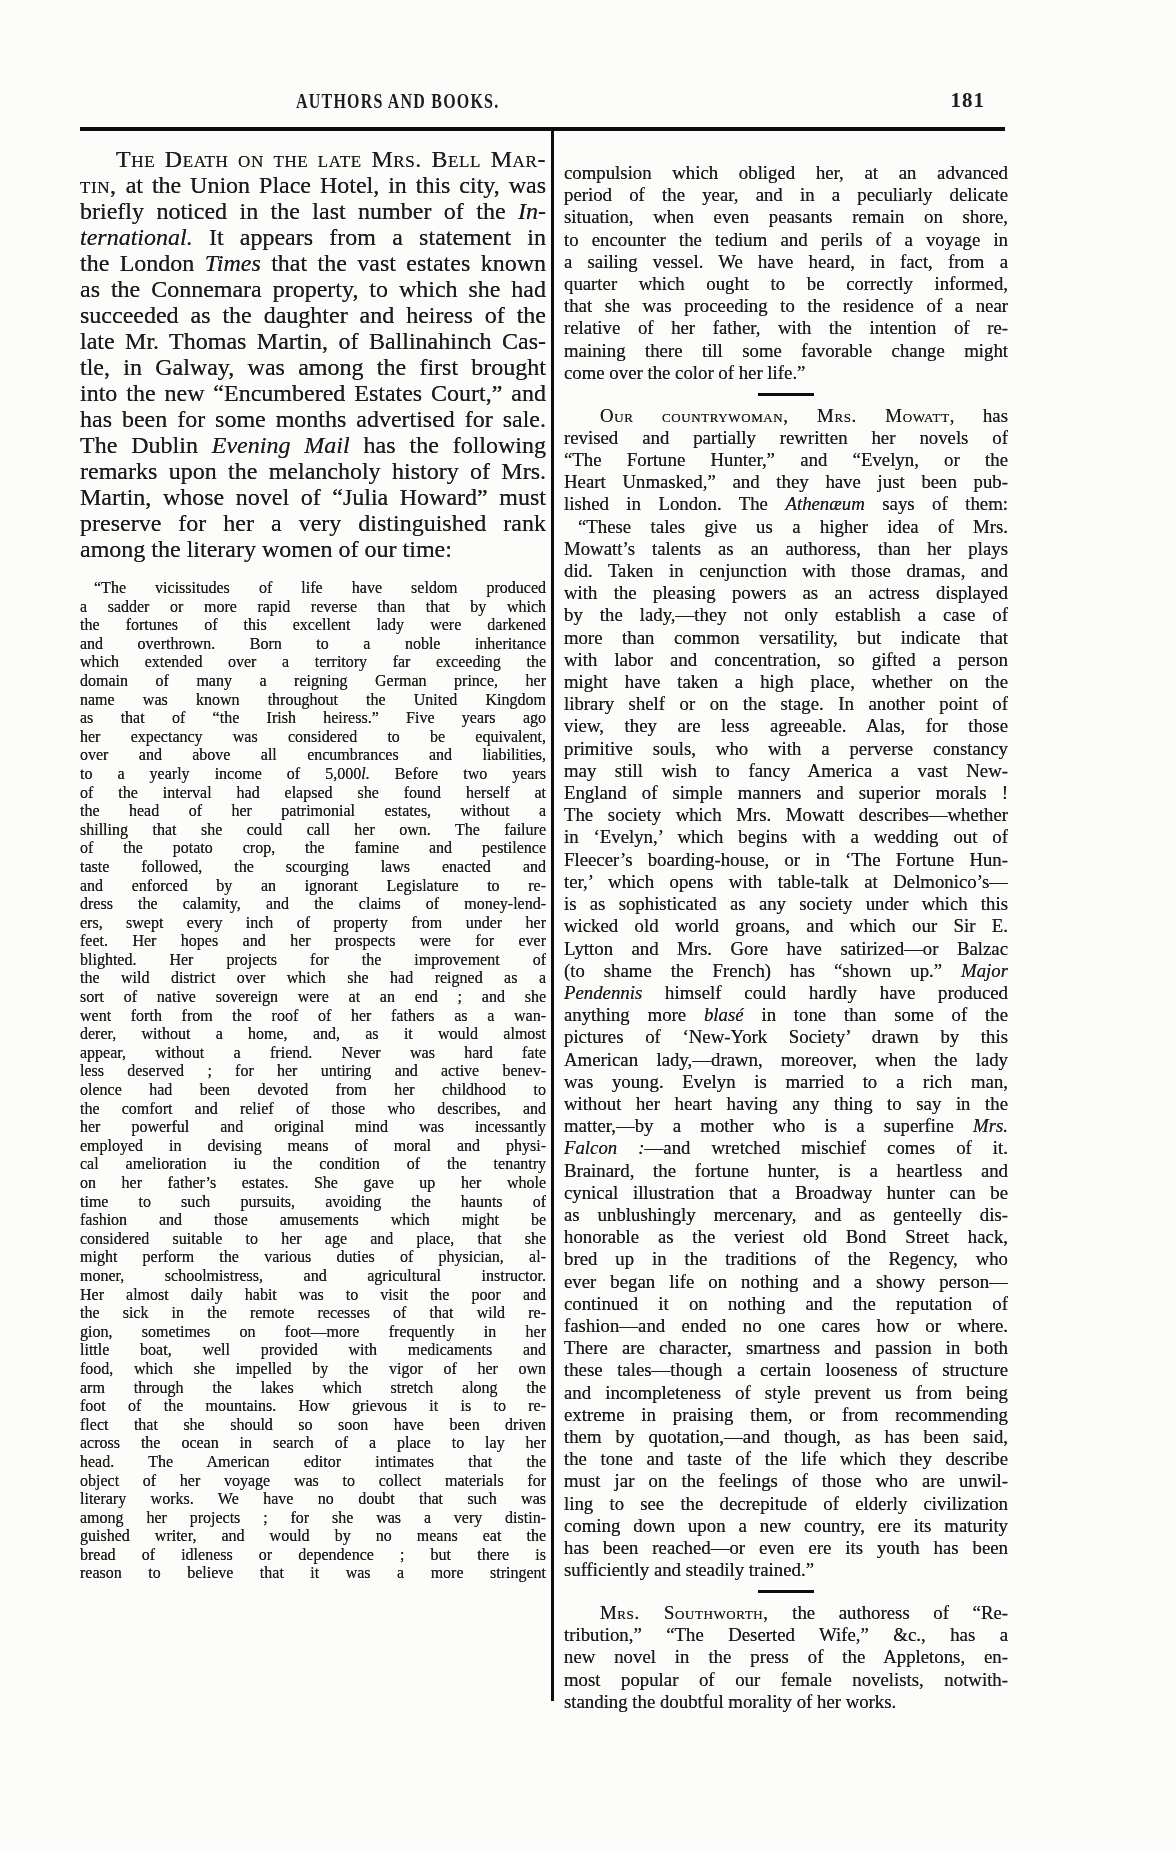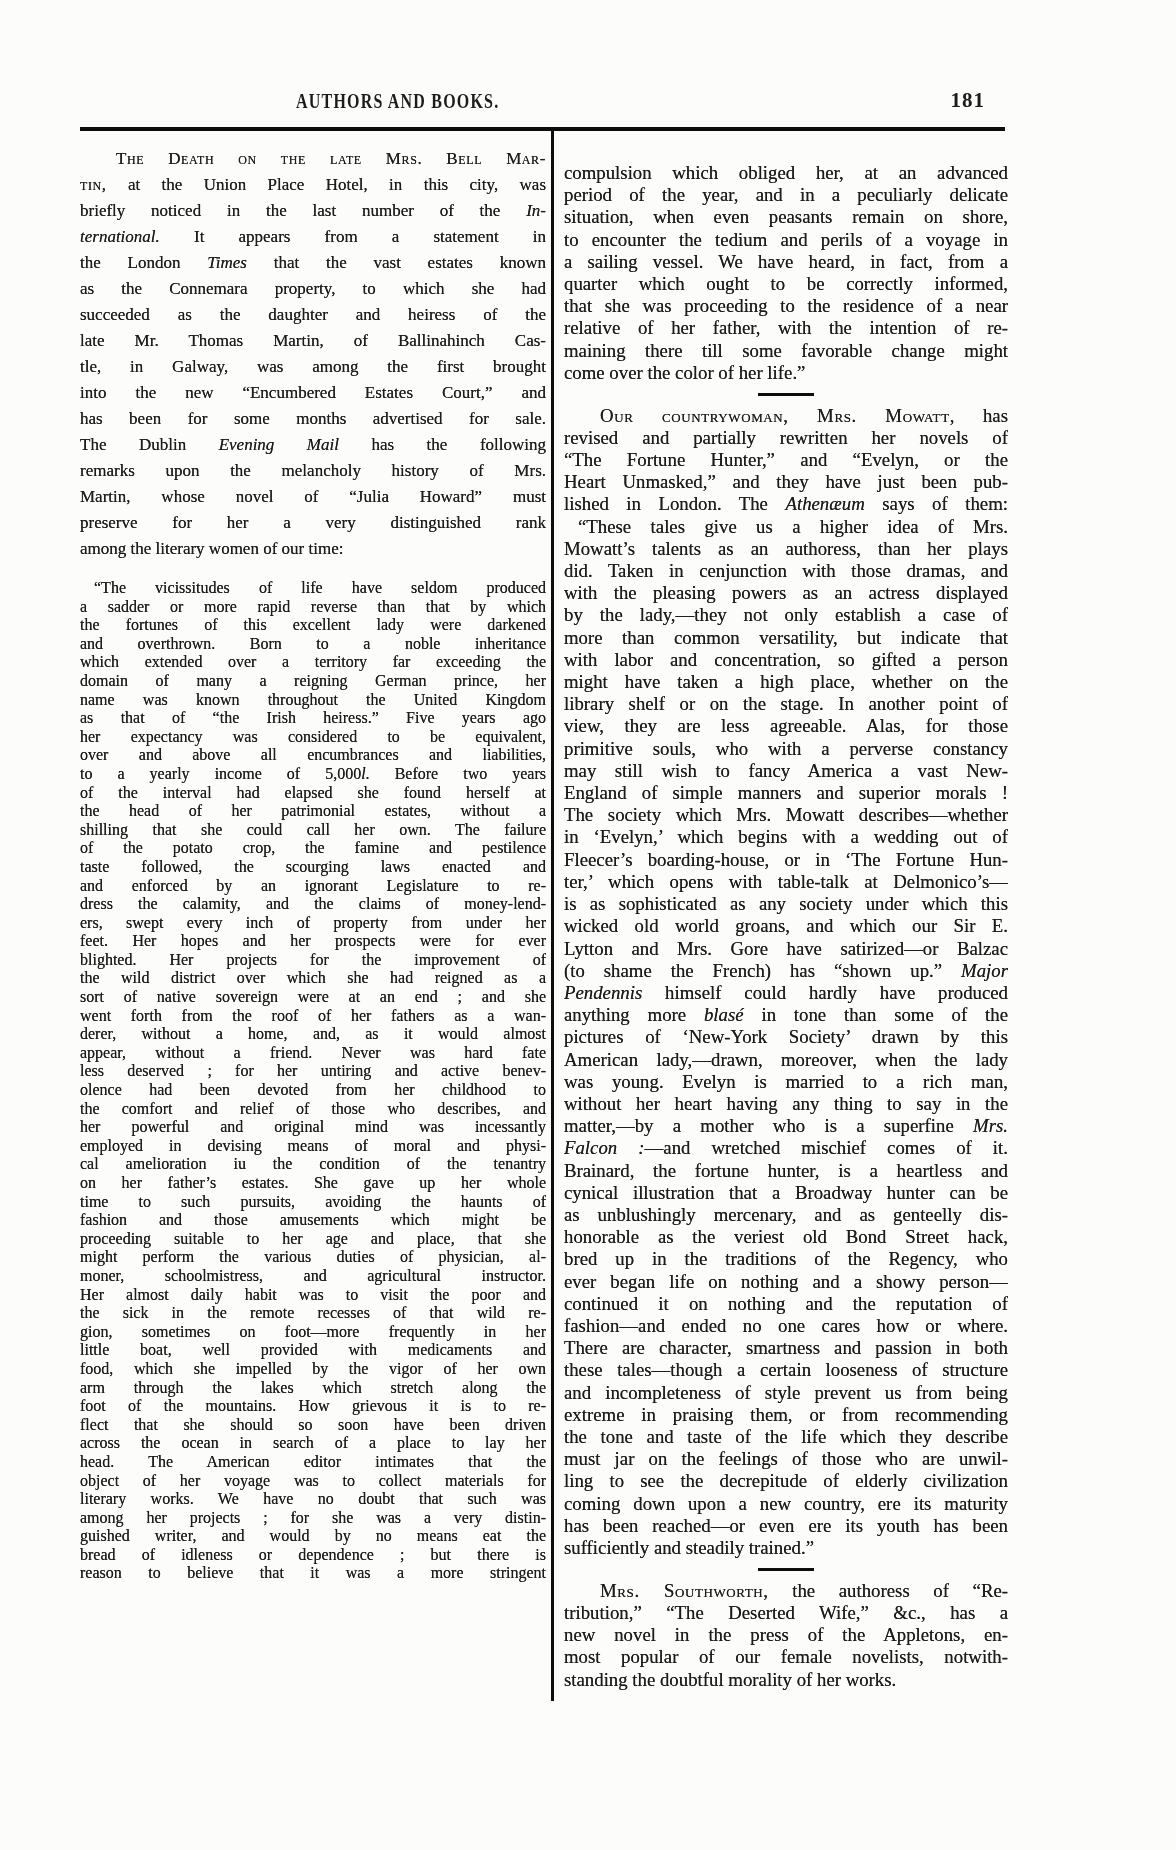--- a/index.html
+++ b/index.html
@@ -29,21 +29,21 @@
     font-size:21px;font-weight:700;letter-spacing:1px;
   }
   .top-rule{position:absolute;left:80px;top:127px;width:925px;height:3.5px;background:var(--rule);}
   .col-divider{position:absolute;left:551px;top:129px;width:2.5px;height:1572px;background:var(--rule);}
 
   
   .column{position:absolute;text-shadow:0 0 0.5px rgba(10,10,10,0.8);}
   .col-left{left:80px;top:146px;width:466px;}
   .col-right{left:564px;top:138px;width:444px;margin-top:24px;}
 
-  .col-left .opening{font-size:17px;line-height:26px;}
+  .col-left .opening{font-size:24px;line-height:26px;}
   .col-left .quote{font-size:16px;line-height:18.6px;margin-top:17px;}
   .col-right .opening,
   .col-right .quote,
   .col-right .quote-cont{font-size:18.8px;line-height:22.2px;}
 
   .tline{
     text-align:justify;
     -moz-text-align-last:justify;
     text-align-last:justify;
     white-space:normal;
@@ -122,21 +122,21 @@
         <div class="tline"><span>appear, without a friend. Never was hard fate</span></div>
         <div class="tline"><span>less deserved ; for her untiring and active benev-</span></div>
         <div class="tline"><span>olence had been devoted from her childhood to</span></div>
         <div class="tline"><span>the comfort and relief of those who describes, and</span></div>
         <div class="tline"><span>her powerful and original mind was incessantly</span></div>
         <div class="tline"><span>employed in devising means of moral and physi-</span></div>
         <div class="tline"><span>cal amelioration iu the condition of the tenantry</span></div>
         <div class="tline"><span>on her father’s estates. She gave up her whole</span></div>
         <div class="tline"><span>time to such pursuits, avoiding the haunts of</span></div>
         <div class="tline"><span>fashion and those amusements which might be</span></div>
-        <div class="tline"><span>proceeding suitable to her age and place, that she</span></div>
+        <div class="tline"><span>considered suitable to her age and place, that she</span></div>
         <div class="tline"><span>might perform the various duties of physician, al-</span></div>
         <div class="tline"><span>moner, schoolmistress, and agricultural instructor.</span></div>
         <div class="tline"><span>Her almost daily habit was to visit the poor and</span></div>
         <div class="tline"><span>the sick in the remote recesses of that wild re-</span></div>
         <div class="tline"><span>gion, sometimes on foot—more frequently in her</span></div>
         <div class="tline"><span>little boat, well provided with medicaments and</span></div>
         <div class="tline"><span>food, which she impelled by the vigor of her own</span></div>
         <div class="tline"><span>arm through the lakes which stretch along the</span></div>
         <div class="tline"><span>foot of the mountains. How grievous it is to re-</span></div>
         <div class="tline"><span>flect that she should so soon have been driven</span></div>
@@ -206,20 +206,21 @@
         <div class="tline"><span>as unblushingly mercenary, and as genteelly dis-</span></div>
         <div class="tline"><span>honorable as the veriest old Bond Street hack,</span></div>
         <div class="tline"><span>bred up in the traditions of the Regency, who</span></div>
         <div class="tline"><span>ever began life on nothing and a showy person—</span></div>
         <div class="tline"><span>continued it on nothing and the reputation of</span></div>
         <div class="tline"><span>fashion—and ended no one cares how or where.</span></div>
         <div class="tline"><span>There are character, smartness and passion in both</span></div>
         <div class="tline"><span>these tales—though a certain looseness of structure</span></div>
         <div class="tline"><span>and incompleteness of style prevent us from being</span></div>
         <div class="tline"><span>extreme in praising them, or from recommending</span></div>
+        <div class="tline"><span>them by quotation,—and though, as has been said,</span></div>
         <div class="tline"><span>the tone and taste of the life which they describe</span></div>
         <div class="tline"><span>must jar on the feelings of those who are unwil-</span></div>
         <div class="tline"><span>ling to see the decrepitude of elderly civilization</span></div>
         <div class="tline"><span>coming down upon a new country, ere its maturity</span></div>
         <div class="tline"><span>has been reached—or even ere its youth has been</span></div>
         <div class="tline final"><span>sufficiently and steadily trained.”</span></div>
       </div>
       <div class="sep-rule"></div>
       <div class="block opening">
         <div class="tline indent-para"><span class="sc">Mrs. Southworth,</span><span> the authoress of “Re-</span></div>

